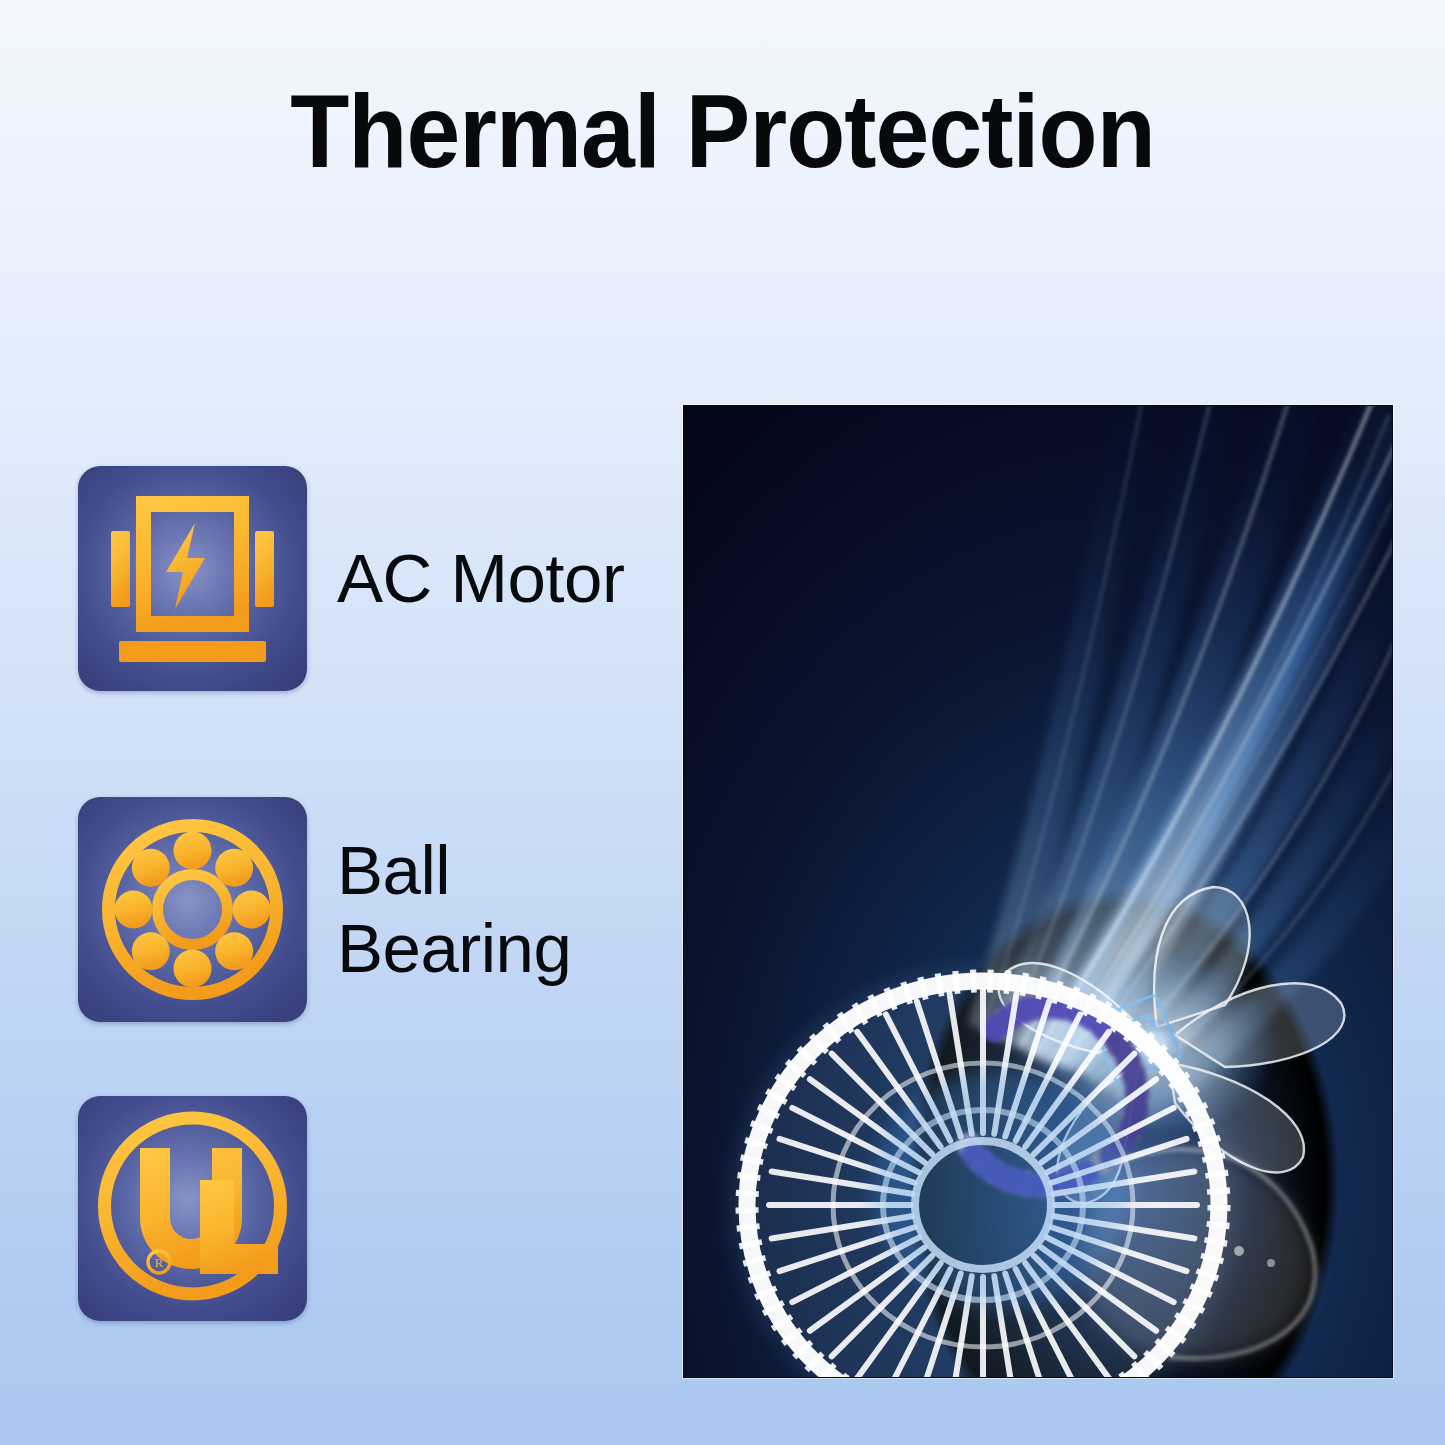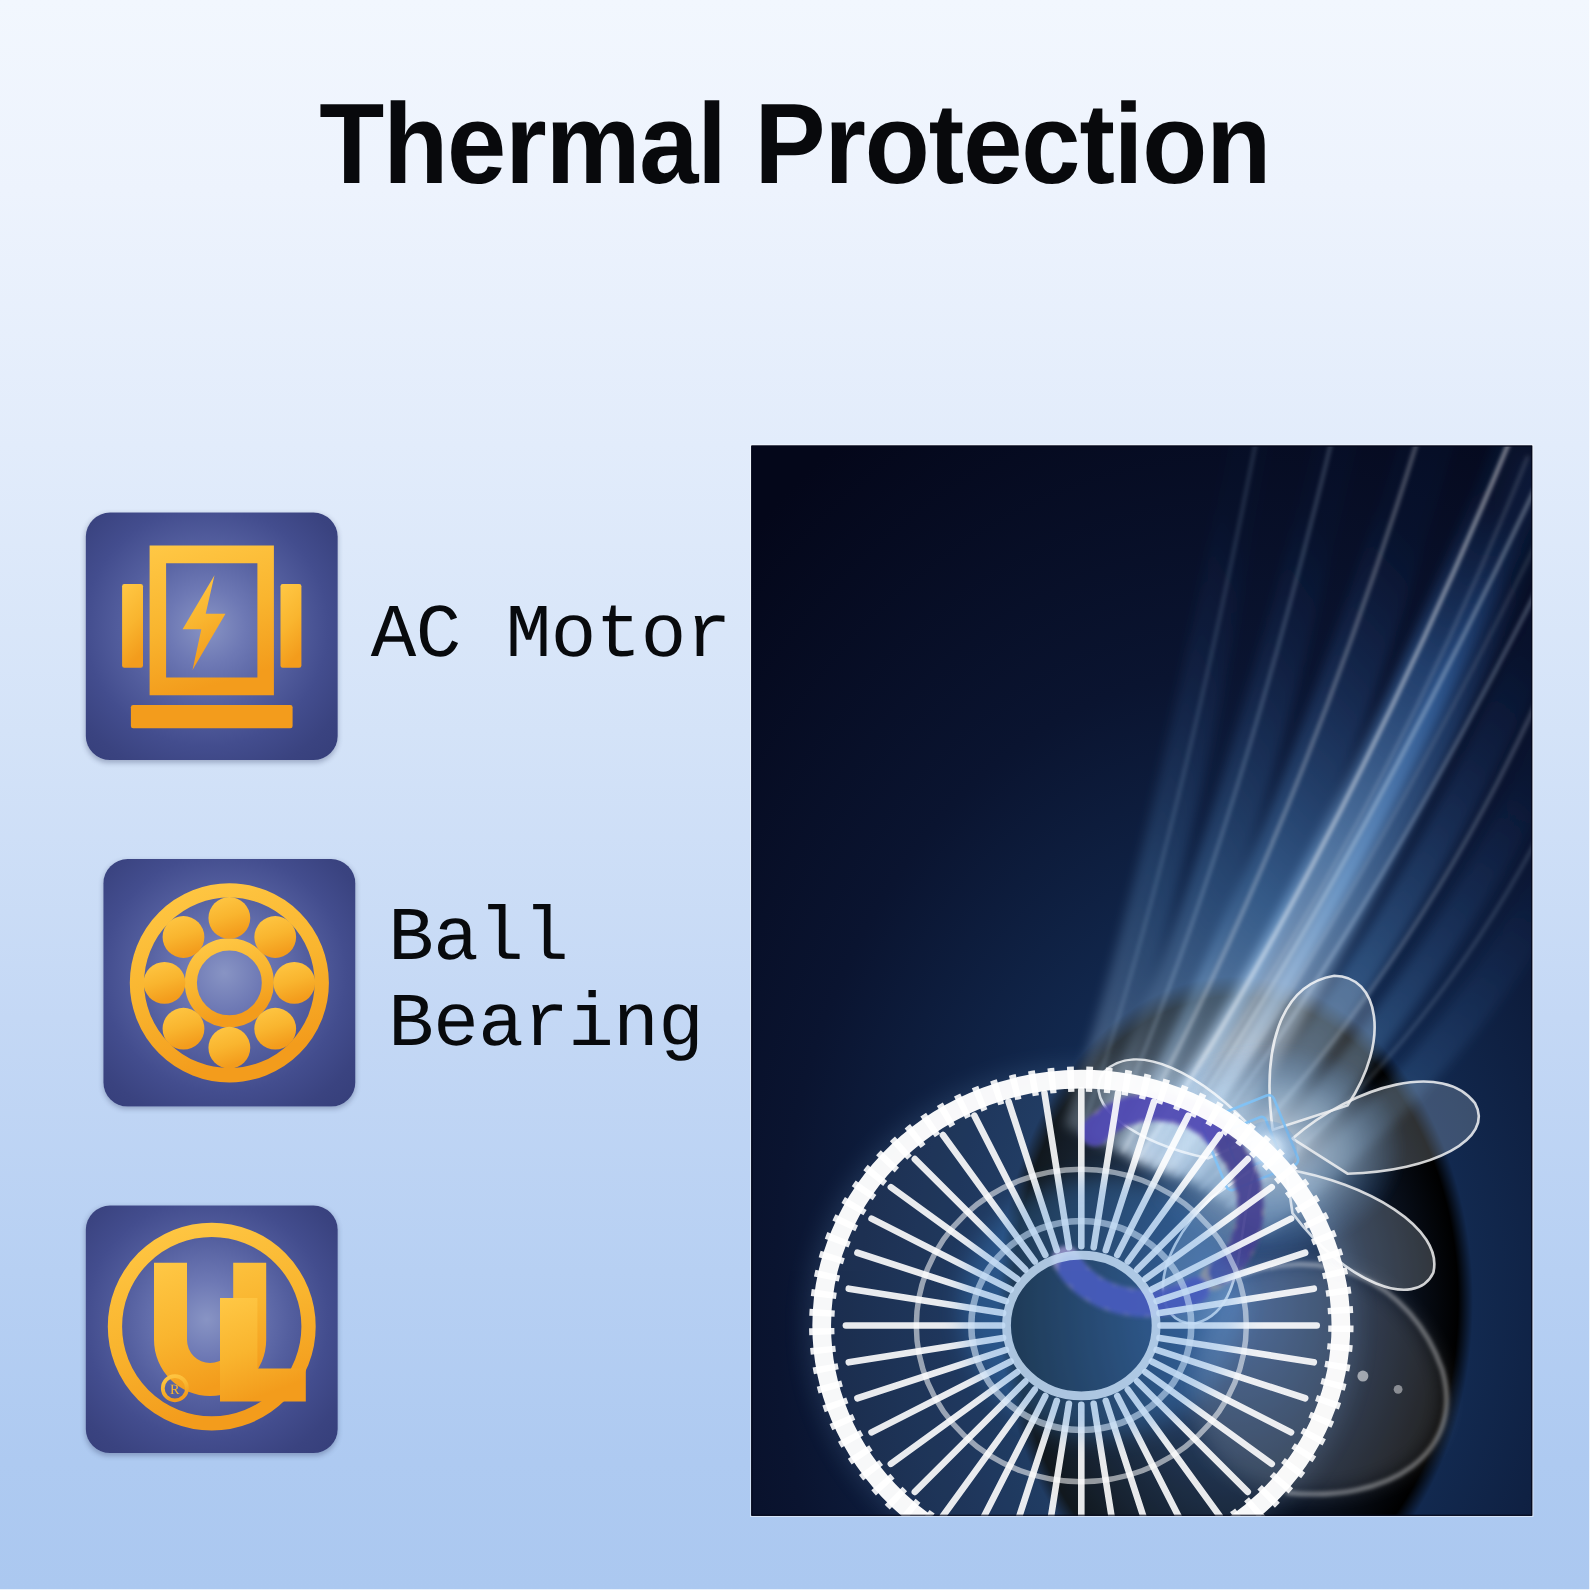--- a/index.html
+++ b/index.html
@@ -47,21 +47,21 @@
   }
 
   .feature-row {
     position:absolute;
     display:flex;
     align-items:center;
     left:0;
     width:600px;
   }
   .feature-row.r0 { top:0px; }
-  .feature-row.r1 { top:315px;margin-left:16px; }
+  .feature-row.r1 { top:331px; }
   .feature-row.r2 { top:630px; }
 
   .icon-tile {
     position:relative;
     flex:0 0 auto;
     width:229px; height:225px;
     border-radius:22px;
     background:radial-gradient(ellipse 78% 78% at 48% 46%,
         #8894c4 0%,
         #6d78b4 20%,
@@ -72,21 +72,21 @@
     box-shadow:0 2px 5px rgba(40,50,90,0.30);
     overflow:hidden;
   }
   .icon-tile svg { display:block; width:100%; height:100%; }
 
   .feature-label {
     margin-left:30px;
     font-size:69px;
     line-height:1.13;
     color:#080a0d;
-    font-family:Liberation Mono, monospace;
+    font-family:Liberation Sans, sans-serif;
     letter-spacing:-0.5px;
     white-space:pre-line;
   }
 
   
   #photo-panel {
     position:absolute;
     left:683px; top:405px;
     width:710px; height:973px;
     overflow:hidden;

